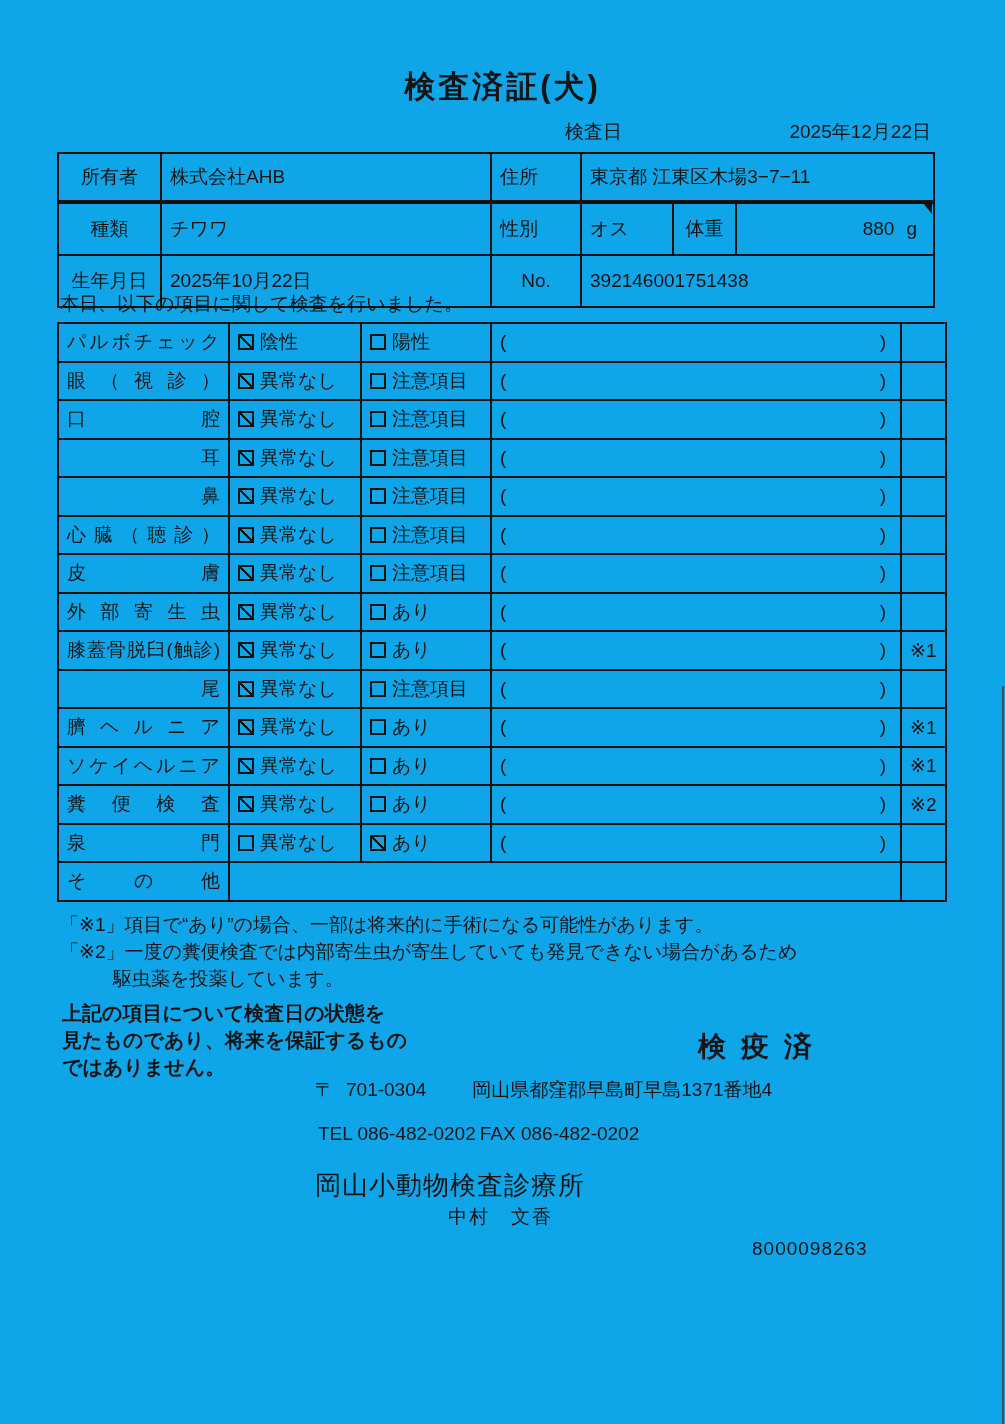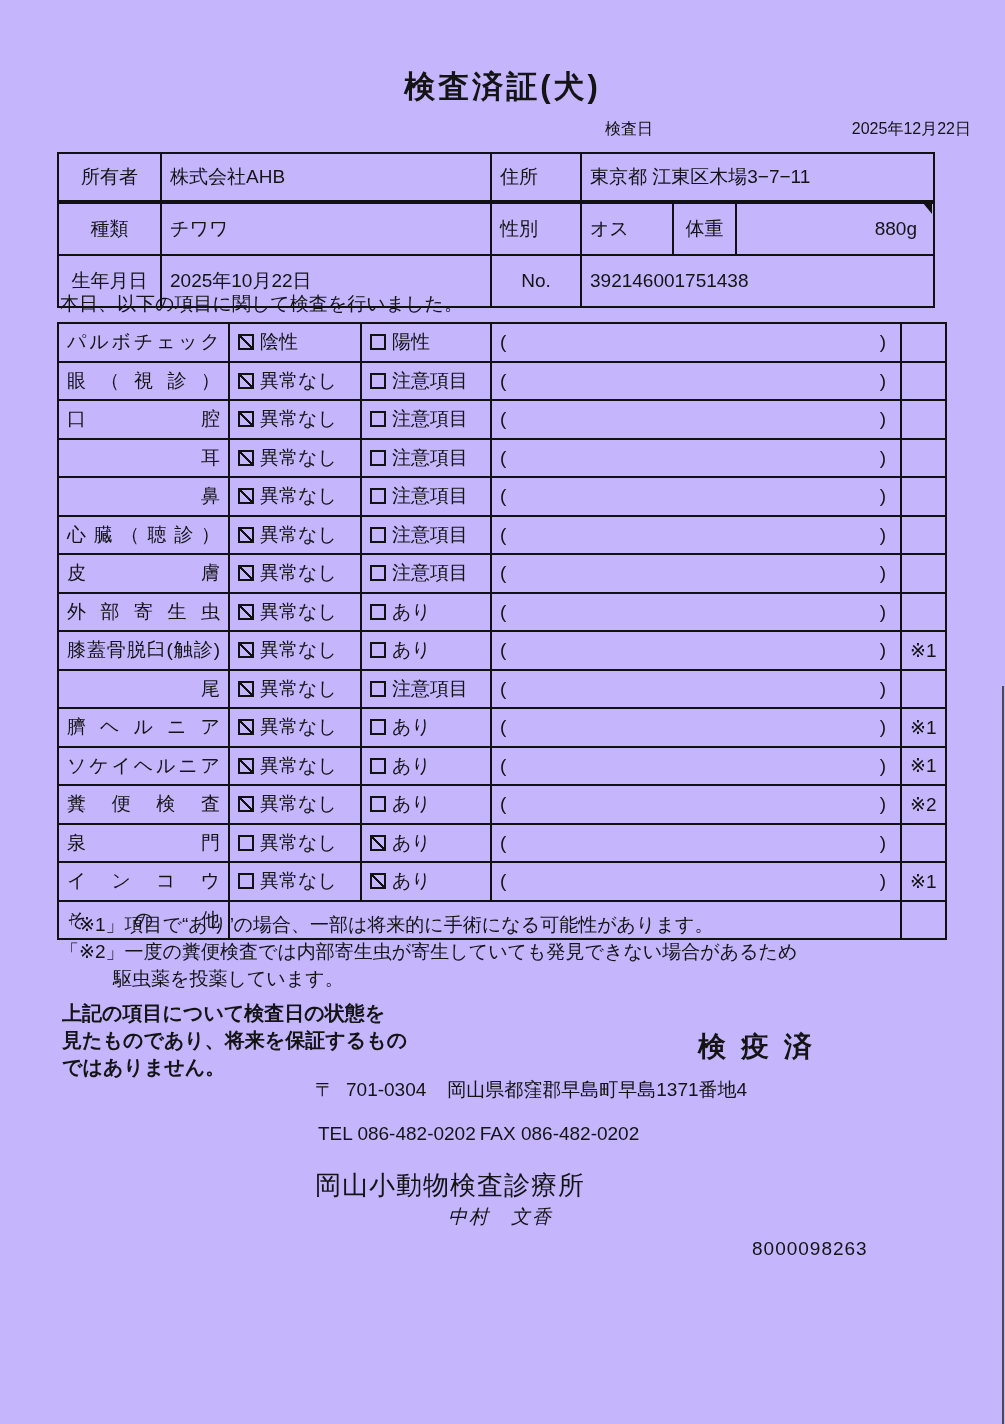--- a/index.html
+++ b/index.html
@@ -1,35 +1,35 @@
 <!DOCTYPE html>
 <html><head>
 <meta charset="utf-8">
 <style>
   html,body{margin:0;padding:0;}
   body{background:#d9d9d9;}
-  .page{position:relative;width:1005px;height:1424px;margin:0 auto;background:#c4b5fd;
+  .page{position:relative;width:1005px;height:1424px;margin:0 auto;background:#0ea5e9;
         font-family:"Liberation Sans","DejaVu Sans",sans-serif;color:#141414;overflow:hidden;}
   .abs{position:absolute;}
 
   .title{top:66px;left:0;width:100%;text-align:center;font-size:31px;font-weight:bold;letter-spacing:3px;}
 
-  .date-row{top:119px;left:565px;width:366px;display:flex;justify-content:space-between;font-size:16px;margin-left:40px;}
+  .date-row{top:119px;left:565px;width:366px;display:flex;justify-content:space-between;font-size:19px;}
 
   table.tbl{border-collapse:collapse;table-layout:fixed;position:absolute;}
   .tbl td{border:2px solid #111;font-size:19px;padding:0 8px;vertical-align:middle;
           white-space:nowrap;overflow:hidden;}
 
   .t-owner{left:57px;top:152px;}
   .t-owner td{height:38px;}
   .t-pet{left:57px;top:202px;}
   .t-pet td{height:42px;}
   td.lab{text-align:center;padding:4px 4px;}
   td.val{text-align:left;}
-  .wval-inner{display:flex;justify-content:flex-end;align-items:center;gap:0;padding-right:8px;}
+  .wval-inner{display:flex;justify-content:flex-end;align-items:center;gap:12px;padding-right:8px;}
 
   .intro{left:60px;top:291px;font-size:19px;}
 
   .t-checks{left:57px;top:322px;}
   .t-checks td{height:36.5px;}
   .c-name{text-align:justify;text-align-last:justify;font-size:18px;padding:0 5px;}
   .c-opt .opt-inner{display:flex;align-items:center;gap:6px;}
   .cb{width:16px;height:16px;border:2px solid #111;flex:none;box-sizing:border-box;}
   .cb.checked{background:linear-gradient(45deg,transparent 43%,#111 43%,#111 57%,transparent 57%);}
   .c-paren .paren-inner{display:flex;justify-content:space-between;padding:0 6px 0 0;}
@@ -39,24 +39,24 @@
   .fn1{left:60px;top:912px;font-size:19px;}
   .fn2{left:60px;top:939px;font-size:19px;}
   .fn3{left:113px;top:966px;font-size:19px;}
 
   .statement{left:62px;top:1000px;font-size:20px;font-weight:bold;line-height:27px;}
 
   .stamp{left:698px;top:1028px;font-size:28px;font-weight:bold;letter-spacing:15px;}
 
   .addr-row{left:315px;top:1077px;font-size:19px;display:flex;align-items:center;}
   .addr-row .pm{margin-right:12px;}
-  .addr-row .pc{margin-right:21px;}
+  .addr-row .pc{margin-right:46px;}
   .tel-row{left:318px;top:1123px;font-size:19px;display:flex;gap:4px;}
   .clinic-name{left:315px;top:1168px;font-size:26px;letter-spacing:1px;}
-  .vet-name{left:448px;top:1204px;font-size:19px;letter-spacing:2px;font-style:italic;}
+  .vet-name{left:448px;top:1204px;font-size:19px;letter-spacing:2px;}
   .doc-number{left:752px;top:1238px;font-size:19px;letter-spacing:1px;}
 
   .scan-edge{right:1px;top:686px;width:2px;height:738px;background:#4a4a4a;}
   .scan-notch{left:923px;top:203px;width:9px;height:11px;background:#111;
               clip-path:polygon(0 0,100% 0,100% 100%);}
 </style>
 </head>
 <body>
 
 <div class="page">
@@ -430,42 +430,20 @@
           </td>
           <td class="c-paren">
             <div class="paren-inner">
               <span>(</span>
               <span>)</span>
             </div>
           </td>
           <td class="c-mark"></td>
         </tr>
         <tr>
-          <td class="c-name">インコウ</td>
-          <td class="c-opt">
-            <div class="opt-inner">
-              <span class="cb"></span>
-              <span>異常なし</span>
-            </div>
-          </td>
-          <td class="c-opt">
-            <div class="opt-inner">
-              <span class="cb checked"></span>
-              <span>あり</span>
-            </div>
-          </td>
-          <td class="c-paren">
-            <div class="paren-inner">
-              <span>(</span>
-              <span>)</span>
-            </div>
-          </td>
-          <td class="c-mark">※1</td>
-        </tr>
-        <tr>
           <td class="c-name">その他</td>
           <td class="c-rest" colspan="3"></td>
           <td class="c-mark"></td>
         </tr>
       </tbody>
   </table>
 
   <div class="abs fn1">「※1」項目で“あり”の場合、一部は将来的に手術になる可能性があります。</div>
   <div class="abs fn2">「※2」一度の糞便検査では内部寄生虫が寄生していても発見できない場合があるため</div>
   <div class="abs fn3">駆虫薬を投薬しています。</div>

